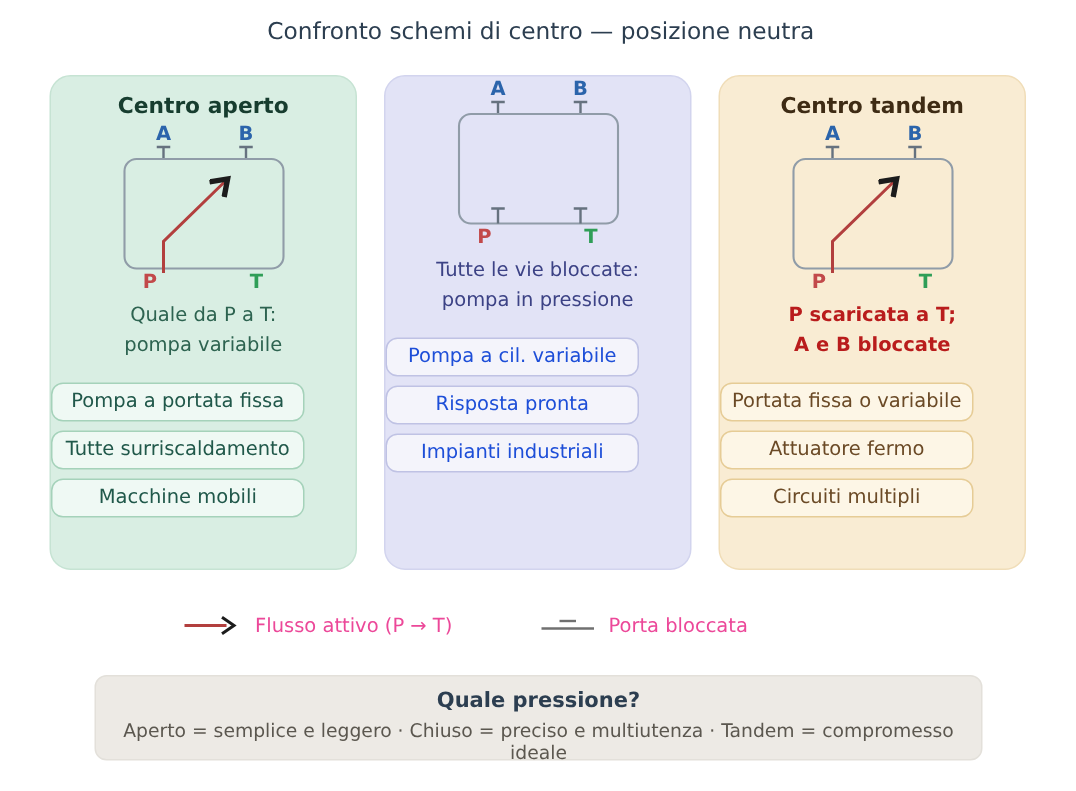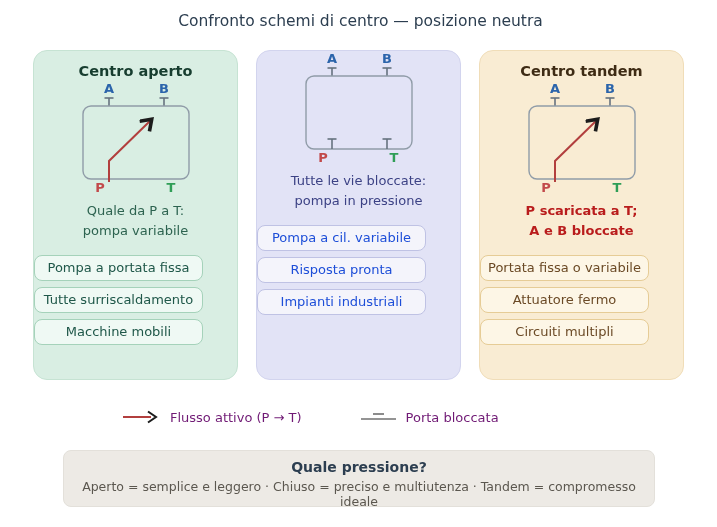--- a/index.html
+++ b/index.html
@@ -22,21 +22,21 @@
   .closed .desc{color:#3c4285;}
   .tandem .desc{color:#b91c1c;font-weight:bold;}
   .pills{margin-top:14px;width:100%;display:flex;flex-direction:column;align-items:flex-start;}
   .pill{box-sizing:border-box;width:169px;height:26px;margin-bottom:6px;border-radius:8px;
         font-size:13px;line-height:24px;text-align:center;background:#ffffff;}
   .open   .pill{background:#eff9f4;border:1px solid #a5d2ba;color:#20584a;}
   .closed .pill{background:#f4f4fb;border:1px solid #bfc2e4;color:#1d4ed8;}
   .tandem .pill{background:#fdf6e6;border:1px solid #e6cc96;color:#6b4a26;}
   .legend{position:absolute;left:122px;top:404px;display:flex;align-items:center;height:26px;}
   .legend-item{display:flex;align-items:center;}
-  .legend-label{font-size:13px;color:#701a75;margin-left:8px;}
+  .legend-label{font-size:13px;color:#ec4899;margin-left:8px;}
   .legend-gap{width:58px;}
   .footer{position:absolute;left:63px;top:450px;width:592px;height:57px;box-sizing:border-box;
           background:#edeae5;border:1px solid #e3e0da;border-radius:8px;text-align:center;}
   .footer-title{margin-top:8px;font-size:14px;font-weight:bold;color:#2c3e50;}
   .footer-text{margin-top:4px;font-size:12.5px;color:#5b574f;}
   svg text{font-family:"DejaVu Sans","Liberation Sans",sans-serif;}
 </style>
 </head>
 <body>
 

